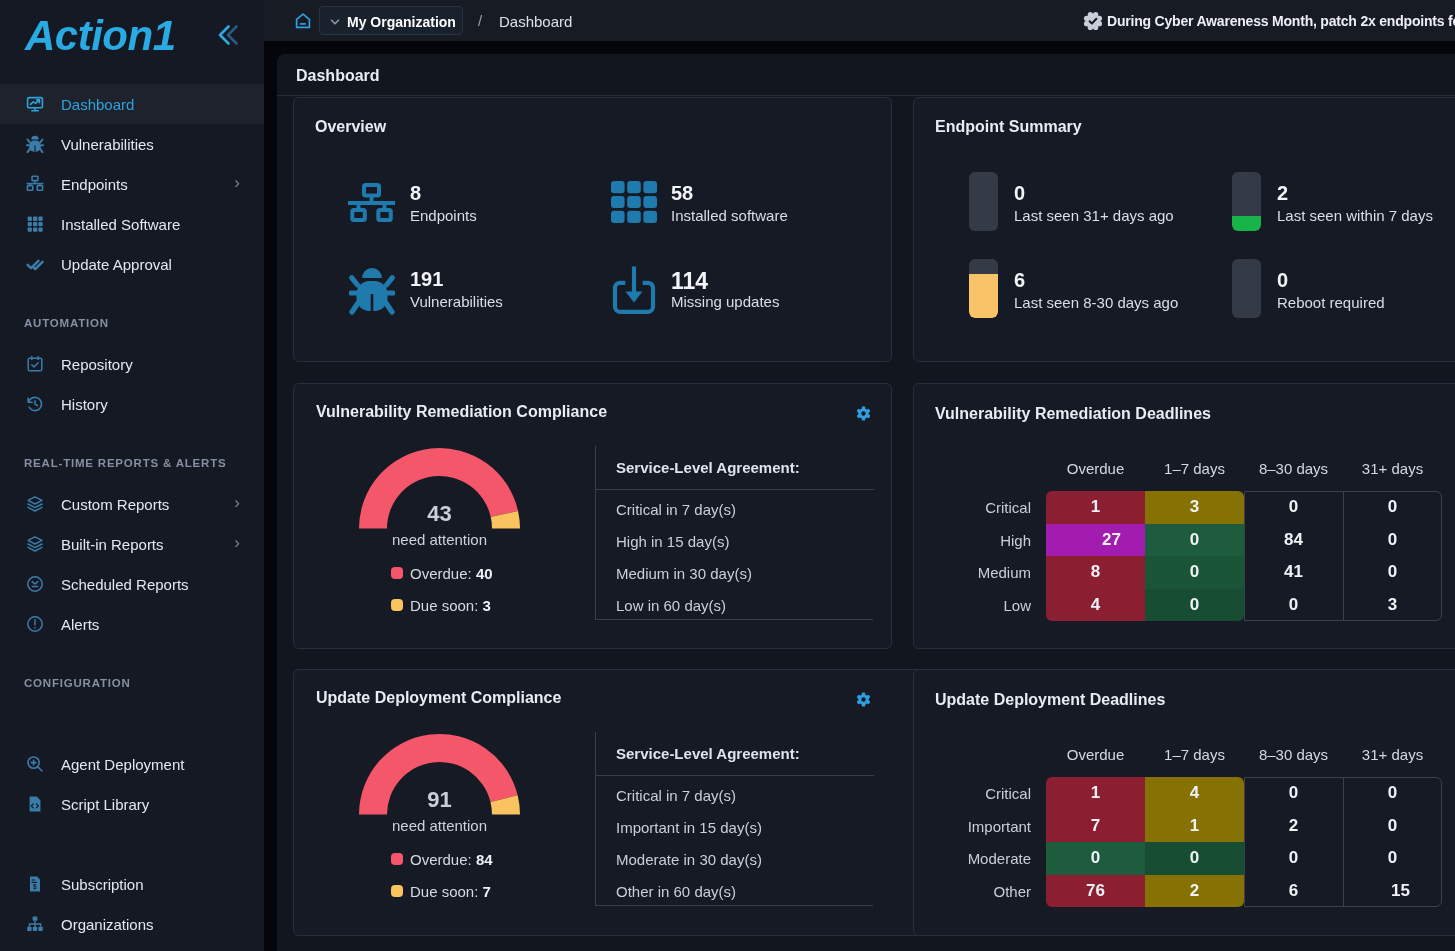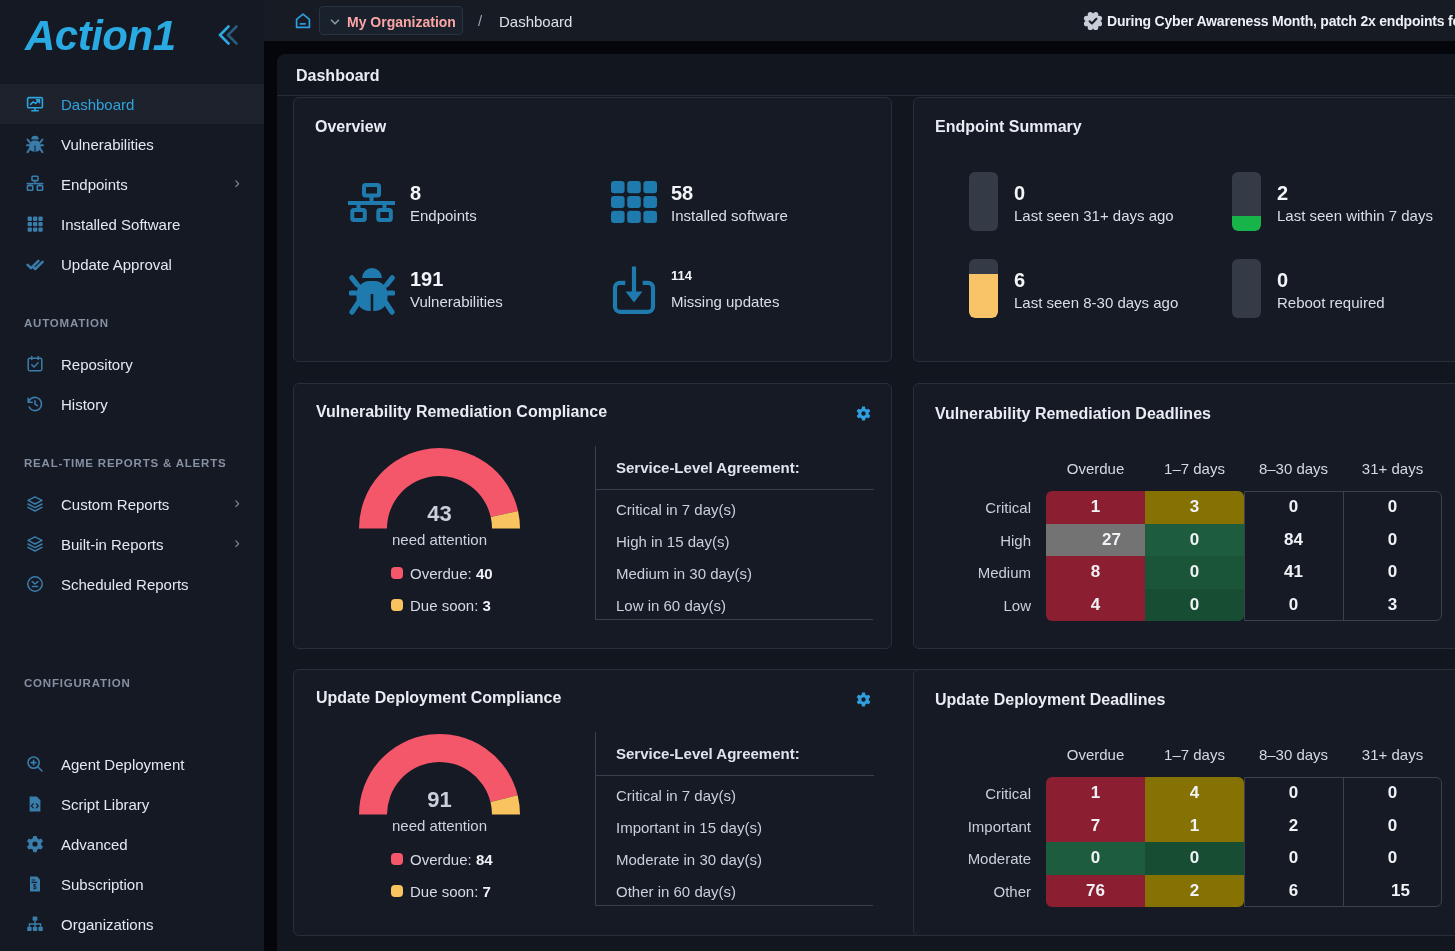--- a/index.html
+++ b/index.html
@@ -12,21 +12,21 @@
 .nav .nico { position:absolute; left:26px; top:11px; }
 .nav .t { position:absolute; left:61px; top:12px; font-size:15px; color:#e4e8ef; }
 .nav.active .t { color:#2fa3dd; }
 .nav .chev { position:absolute; right:24px; top:9px; font-size:17px; color:#7e8796; }
 .sect { position:absolute; left:24px; font-size:11.5px; font-weight:bold; color:#8690a3; letter-spacing:.8px; }
 #topbar { position:absolute; left:264px; top:0; width:1191px; height:41px; background:#171b24; }
 #home { position:absolute; left:30px; top:12px; }
 #orgbtn { position:absolute; left:55px; top:6px; width:144px; height:29px; background:#19212c;
   border:1px solid #2a3340; border-radius:4px; }
 #orgbtn svg { position:absolute; left:9px; top:9px; }
-#orgbtn .ot { position:absolute; left:27px; top:7px; font-size:14px; font-weight:bold; color:#fca5a5; }
+#orgbtn .ot { position:absolute; left:27px; top:7px; font-size:14px; font-weight:bold; color:#ffffff; }
 #slash { position:absolute; left:214px; top:12px; font-size:15px; color:#9aa1b0; }
 #bcdash { position:absolute; left:235px; top:13px; font-size:15px; color:#dce0e8; }
 #announce { position:absolute; left:819px; top:10px; width:372px; height:22px; overflow:hidden; white-space:nowrap; }
 #announce svg { position:absolute; left:0; top:1px; }
 #announce .at { position:absolute; left:24px; top:3px; font-size:14px; font-weight:bold; color:#edeff4; letter-spacing:-0.2px; }
 #panel { position:absolute; left:277px; top:54px; width:1178px; height:897px; background:#12161f;
   border-top-left-radius:8px; }
 #ph { position:absolute; left:19px; top:13px; font-size:16px; font-weight:bold; color:#e9ecf2; }
 #phline { position:absolute; left:0; top:41px; width:1178px; height:1px; background:#262b35; }
 .card { position:absolute; background:#151a24; border:1px solid #292f3a; border-radius:6px; }
@@ -179,48 +179,50 @@
     <div class="nav" style="top:564px">
       <span class="nico"><svg width="18" height="18" viewBox="0 0 18 18">
           <g fill="none" stroke="#3a7dab" stroke-width="1.5" stroke-linecap="round" stroke-linejoin="round">
             <circle cx="9" cy="9" r="7.2"></circle>
             <path d="M6.2 6.6L9 9l2.8-2.4"></path>
             <path d="M6.4 11.6h5.2"></path>
           </g>
         </svg></span>
       <span class="t">Scheduled Reports</span>
     </div>
+    <div class="nav" style="top:604px">
+      <span class="nico"><svg width="18" height="18" viewBox="0 0 18 18">
+          <g fill="none" stroke="#3a7dab" stroke-width="1.5" stroke-linecap="round">
+            <circle cx="9" cy="9" r="7.2"></circle>
+            <path d="M9 4.8v5"></path>
+            <path d="M9 12.6v.3"></path>
+          </g>
+        </svg></span>
+      <span class="t">Alerts</span>
+    </div>
     <div class="sect" style="top:677px">CONFIGURATION</div>
     <div class="nav" style="top:744px">
       <span class="nico"><svg width="18" height="18" viewBox="0 0 18 18">
           <g fill="none" stroke="#3a7dab" stroke-width="1.6" stroke-linecap="round">
             <circle cx="7.6" cy="7.6" r="5.6"></circle>
             <path d="M11.8 11.8l4.2 4.2"></path>
             <path d="M7.6 5.2v4.8M5.2 7.6h4.8"></path>
           </g>
         </svg></span>
       <span class="t">Agent Deployment</span>
     </div>
     <div class="nav" style="top:784px">
       <span class="nico"><svg width="18" height="18" viewBox="0 0 18 18">
           <path fill="#3a7dab" d="M3.6 1.4h7.2l3.6 3.8v11.4H3.6z"></path>
           <g fill="none" stroke="#141823" stroke-width="1.2" stroke-linecap="round" stroke-linejoin="round">
             <path d="M7.2 8.8l-1.9 2 1.9 2"></path>
             <path d="M10.4 8.8l1.9 2-1.9 2"></path>
           </g>
         </svg></span>
       <span class="t">Script Library</span>
-    </div>
-    <div class="nav" style="top:824px">
-      <span class="nico"><svg width="18" height="18" viewBox="0 0 18 18">
-          <g transform="translate(-1,-1)">
-            <path fill="#3a7dab" d="M11.7 1.9H8.3l-.5 2.4a6.7 6.7 0 0 0-1.8 1.1L3.7 4.5 2 7.4l1.9 1.6a6.9 6.9 0 0 0 0 2.1L2 12.7l1.7 2.9 2.3-.9a6.7 6.7 0 0 0 1.8 1.1l.5 2.4h3.4l.5-2.4a6.7 6.7 0 0 0 1.8-1.1l2.3.9 1.7-2.9-1.9-1.7a6.9 6.9 0 0 0 0-2.1L18 7.4l-1.7-2.9-2.3.9a6.7 6.7 0 0 0-1.8-1.1zM10 12.6a2.6 2.6 0 1 1 0-5.2 2.6 2.6 0 0 1 0 5.2z"></path>
-          </g>
-        </svg></span>
-      <span class="t">Advanced</span>
     </div>
     <div class="nav" style="top:864px">
       <span class="nico"><svg width="18" height="18" viewBox="0 0 18 18">
           <path fill="#3a7dab" d="M4 1.4h7.2l2.8 3v12.2H4z"></path>
           <g stroke="#141823" stroke-width="1.1" stroke-linecap="round">
             <path d="M6 5h2.6M6 7.4h4.6"></path>
           </g>
           <text x="8.9" y="13.8" font-size="6.5" font-weight="bold" fill="#141823" text-anchor="middle" font-family="Liberation Sans,sans-serif">$</text>
         </svg></span>
       <span class="t">Subscription</span>
@@ -323,21 +325,21 @@
       </svg></div>
 <div class="num" style="left:116px;top:170px;font-size:20px">191</div>
     <div class="lbl" style="left:116px;top:195px">Vulnerabilities</div>
 <div class="oic" style="left:318px;top:168px"><svg width="44" height="48" viewBox="0 0 44 48">
         <g fill="none" stroke="#1f7aad" stroke-width="4.2">
           <path d="M13.3 16.8H8a5 5 0 0 0-5 5v19a5 5 0 0 0 5 5h28a5 5 0 0 0 5-5v-19a5 5 0 0 0-5-5h-5.3"></path>
           <path d="M22 0.5V26"></path>
         </g>
         <polygon points="13.5,25.5 30.5,25.5 22,36.5" fill="#1f7aad"></polygon>
       </svg></div>
-<div class="num" style="left:377px;top:170px;font-size:13px">114</div>
+<div class="num" style="left:377px;top:170px;font-size:23px">114</div>
     <div class="lbl" style="left:377px;top:195px">Missing updates</div>
 </div>
 <div class="card" style="left:913px;top:97px;width:557px;height:265px">
 <div class="ctitle" style="left:21px;top:20px">Endpoint Summary</div>
 <div class="ebar" style="left:55px;top:74px"></div>
 <div class="num" style="left:100px;top:84px;font-size:20px">0</div>
     <div class="lbl" style="left:100px;top:109px">Last seen 31+ days ago</div>
 <div class="ebar" style="left:318px;top:74px">
       <div style="position:absolute;left:0;right:0;bottom:0;height:15px;background:#17b44a;border-radius:0px 0px 6px 6px"></div>
     </div>
@@ -389,21 +391,21 @@
     <div class="th" style="left:330px">8–30 days</div>
     <div class="th" style="left:429px">31+ days</div>
     <div class="rl" style="top:115.2px">Critical</div>
     <div class="rl" style="top:147.7px">High</div>
     <div class="rl" style="top:180.2px">Medium</div>
     <div class="rl" style="top:212.7px">Low</div>
     <div class="cell" style="left:132px;top:107.0px;width:99px;height:32.5px;background:#8c1e31;border-top-left-radius:6px;">1</div>
     <div class="cell" style="left:231px;top:107.0px;width:99px;height:32.5px;background:#867103;border-top-right-radius:6px;">3</div>
     <div class="cell" style="left:330px;top:107.0px;width:99px;height:32.5px;">0</div>
     <div class="cell" style="left:429px;top:107.0px;width:99px;height:32.5px;">0</div>
-    <div class="cell" style="left:132px;top:139.5px;width:99px;height:32.5px;background:#737373;padding-left:32px;">27</div>
+    <div class="cell" style="left:132px;top:139.5px;width:99px;height:32.5px;background:#a21caf;padding-left:32px;">27</div>
     <div class="cell" style="left:231px;top:139.5px;width:99px;height:32.5px;background:#1d5c3d;">0</div>
     <div class="cell" style="left:330px;top:139.5px;width:99px;height:32.5px;">84</div>
     <div class="cell" style="left:429px;top:139.5px;width:99px;height:32.5px;">0</div>
     <div class="cell" style="left:132px;top:172.0px;width:99px;height:32.5px;background:#8c1e31;">8</div>
     <div class="cell" style="left:231px;top:172.0px;width:99px;height:32.5px;background:#1a5538;">0</div>
     <div class="cell" style="left:330px;top:172.0px;width:99px;height:32.5px;">41</div>
     <div class="cell" style="left:429px;top:172.0px;width:99px;height:32.5px;">0</div>
     <div class="cell" style="left:132px;top:204.5px;width:99px;height:32.5px;background:#8c1e31;border-bottom-left-radius:6px;">4</div>
     <div class="cell" style="left:231px;top:204.5px;width:99px;height:32.5px;background:#174e33;border-bottom-right-radius:6px;">0</div>
     <div class="cell" style="left:330px;top:204.5px;width:99px;height:32.5px;">0</div>

